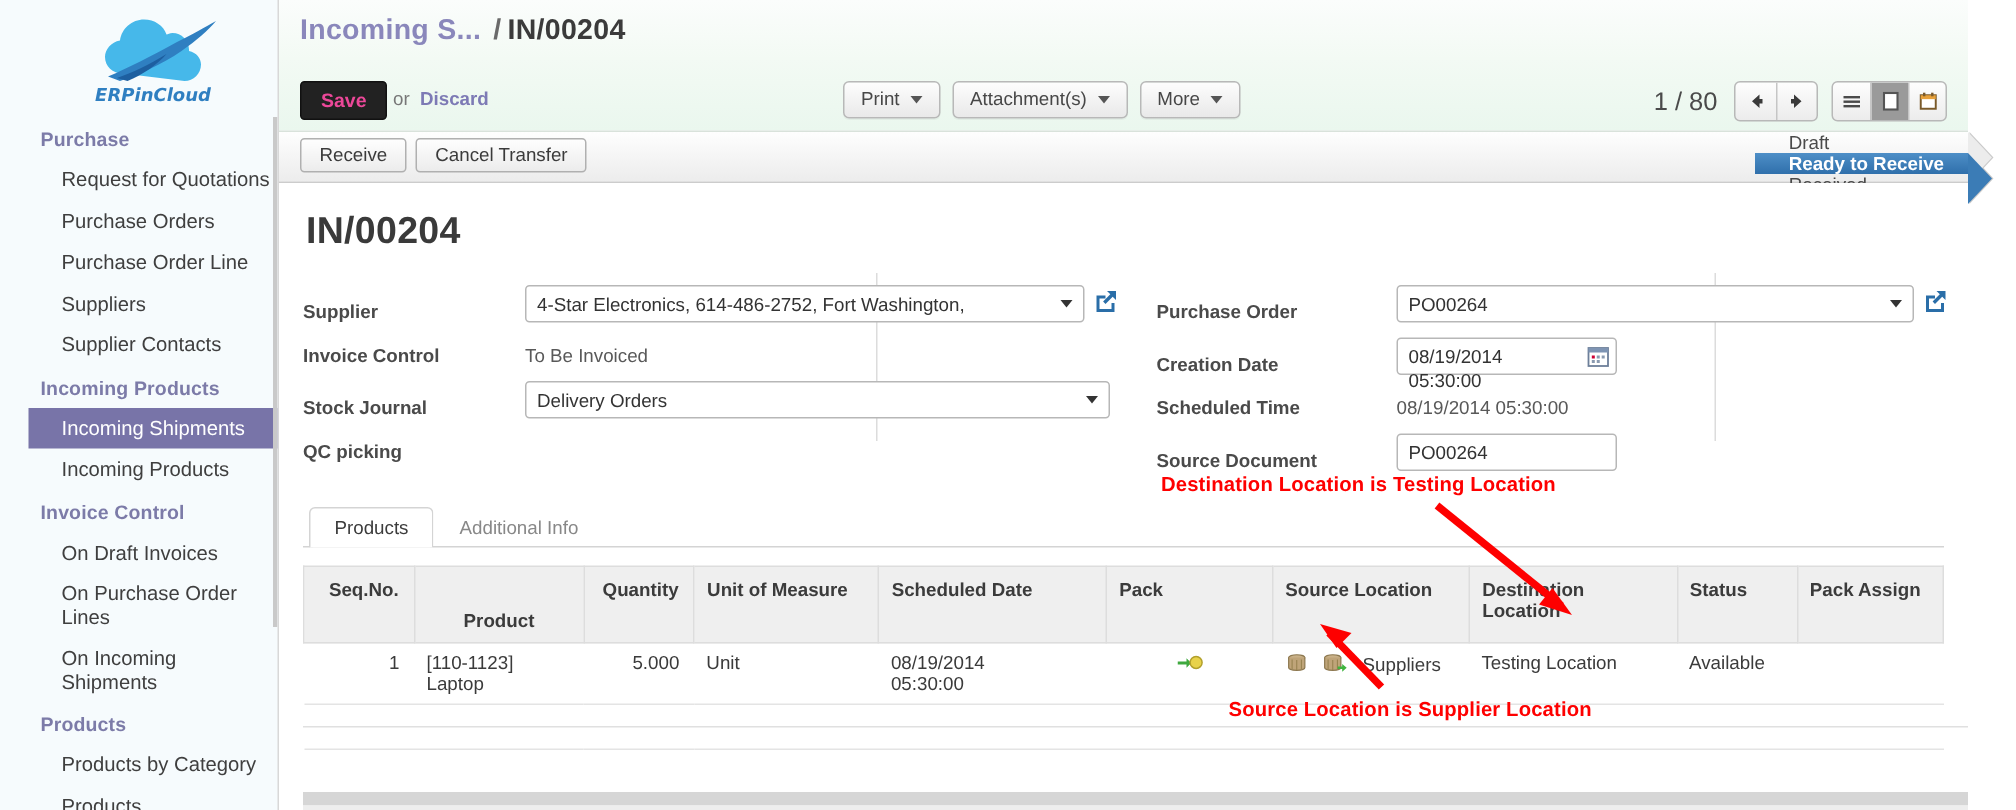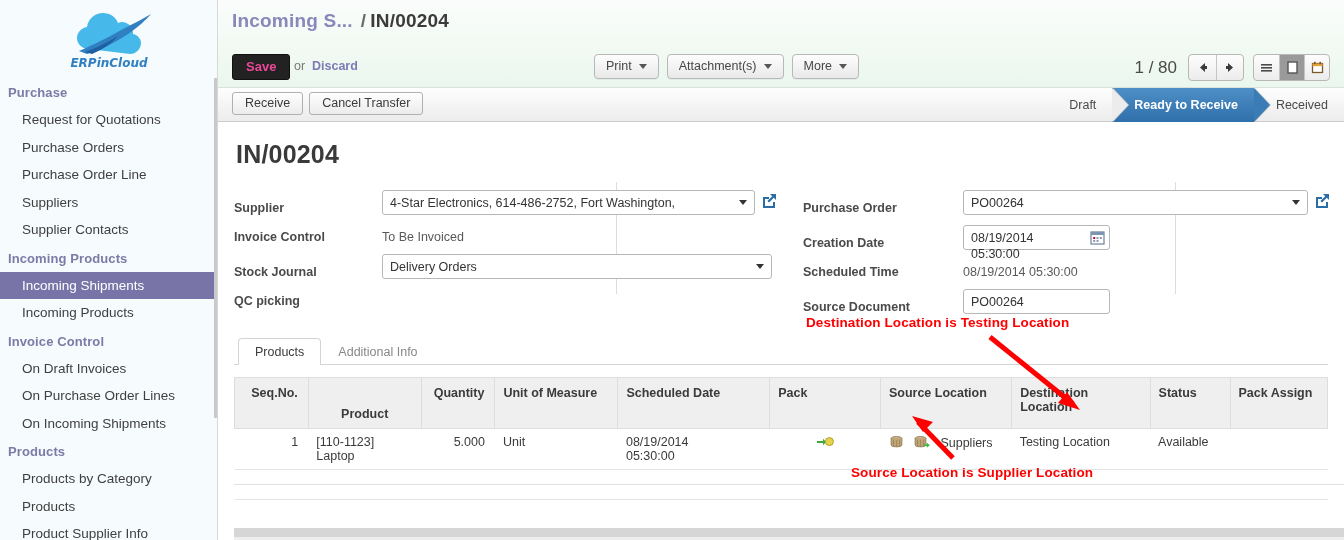--- a/index.html
+++ b/index.html
@@ -9,25 +9,26 @@
     overflow: hidden;
     font-family: "Liberation Sans", sans-serif;
     font-size: 13px;
     color: #4c4c4c;
     background: #fff;
   }
   .app { display: flex; width: 1344px; height: 540px; }
 
   
   .sidebar {
-    width: 218px; height: 540px;
+    width: 186px; height: 540px;
     background: #f6fbfd;
     border-right: 1px solid #d8d8d8;
     position: relative;
     overflow: hidden;
+    padding-left: 19px;
   }
   .logo-wrap {
     height: 76px;
     display: flex; align-items: center; justify-content: center;
   }
   .logo { width: 108px; height: 66px; display:block; }
   .nav { padding-top: 2px; }
   .nav-section {
     color: #7c7ba8;
     font-weight: bold;
@@ -108,21 +109,21 @@
     height: 34px; position: relative;
     background: linear-gradient(to bottom,#fefefe,#ececec);
     border-bottom: 1px solid #ccc;
   }
   .sbtns { position: absolute; left: 14px; top: 4px; display: flex; gap: 6px; }
   .sbtn {
     background: linear-gradient(to bottom,#fefefe,#ececec);
     border: 1px solid #b0b0b0; border-radius: 3px;
     padding: 3px 12px 4px; font-size: 12.5px; color: #3b3b3b; cursor: pointer;
   }
-  .stages { position: absolute; right: 0; top: 0; height: 34px; display: flex; align-items: stretch; }
+  .stages { position: absolute; right: 0; top: 0; height: 34px; display: flex; align-items: stretch; flex-direction: column; }
   .stage {
     display: flex; align-items: center;
     padding: 0 16px 0 22px;
     font-size: 12.5px; color: #4a4a4a; position: relative; cursor: pointer;
   }
   .stage.done { color: #4a4a4a; }
   .stage.cur {
     background: linear-gradient(to bottom,#4e8fc7,#2f6fab);
     color: #fff; font-weight: bold;
   }

